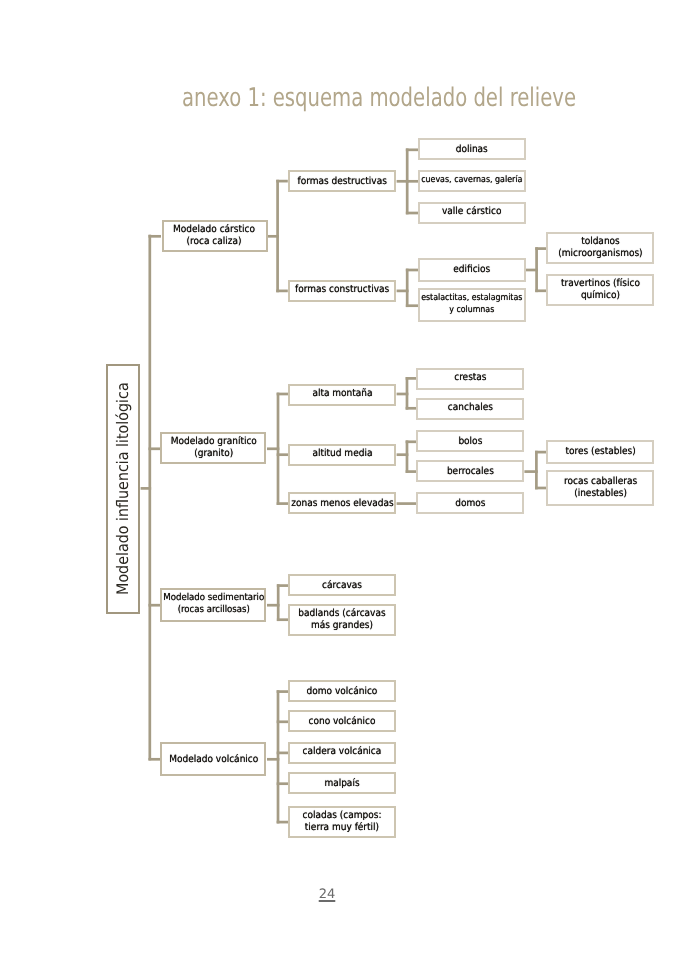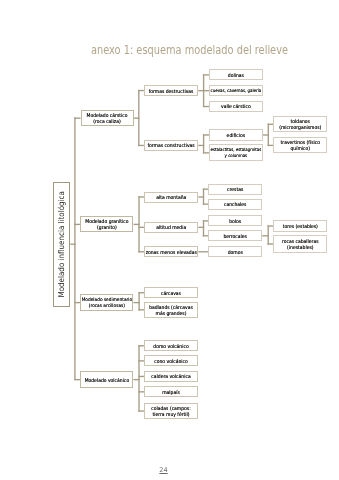--- a/index.html
+++ b/index.html
@@ -32,21 +32,21 @@
              transform-origin:0 0;transform:rotate(-90deg);
              width:125.4px;height:17.8px;
              display:flex;align-items:center;justify-content:center;
              font-family:"DejaVu Sans",sans-serif;font-stretch:condensed;
              font-size:7.95px;color:#2a2720;white-space:nowrap;filter:saturate(100%);}
 
   .wires{position:absolute;left:0;top:0;width:339px;height:480px;
          shape-rendering:geometricPrecision;}
   .wires rect{fill:#a59c85;}
 
-  .pg{position:absolute;left:0;top:466px;width:287px;text-align:center;filter:saturate(100%);
+  .pg{position:absolute;left:0;top:443px;width:287px;text-align:center;filter:saturate(100%);
       font-family:"DejaVu Sans",sans-serif;font-size:6.5px;color:#6b6b6b;text-decoration:underline;}
 </style>
 </head>
 <body>
 
 <div id="page">
   <div class="ttl">anexo 1: esquema modelado del relieve</div>
   <div class="rootbox"></div>
   <div class="rootlabel">Modelado influencia litológica</div>
   <svg class="wires" width="339" height="480" viewBox="0 0 339 480">

